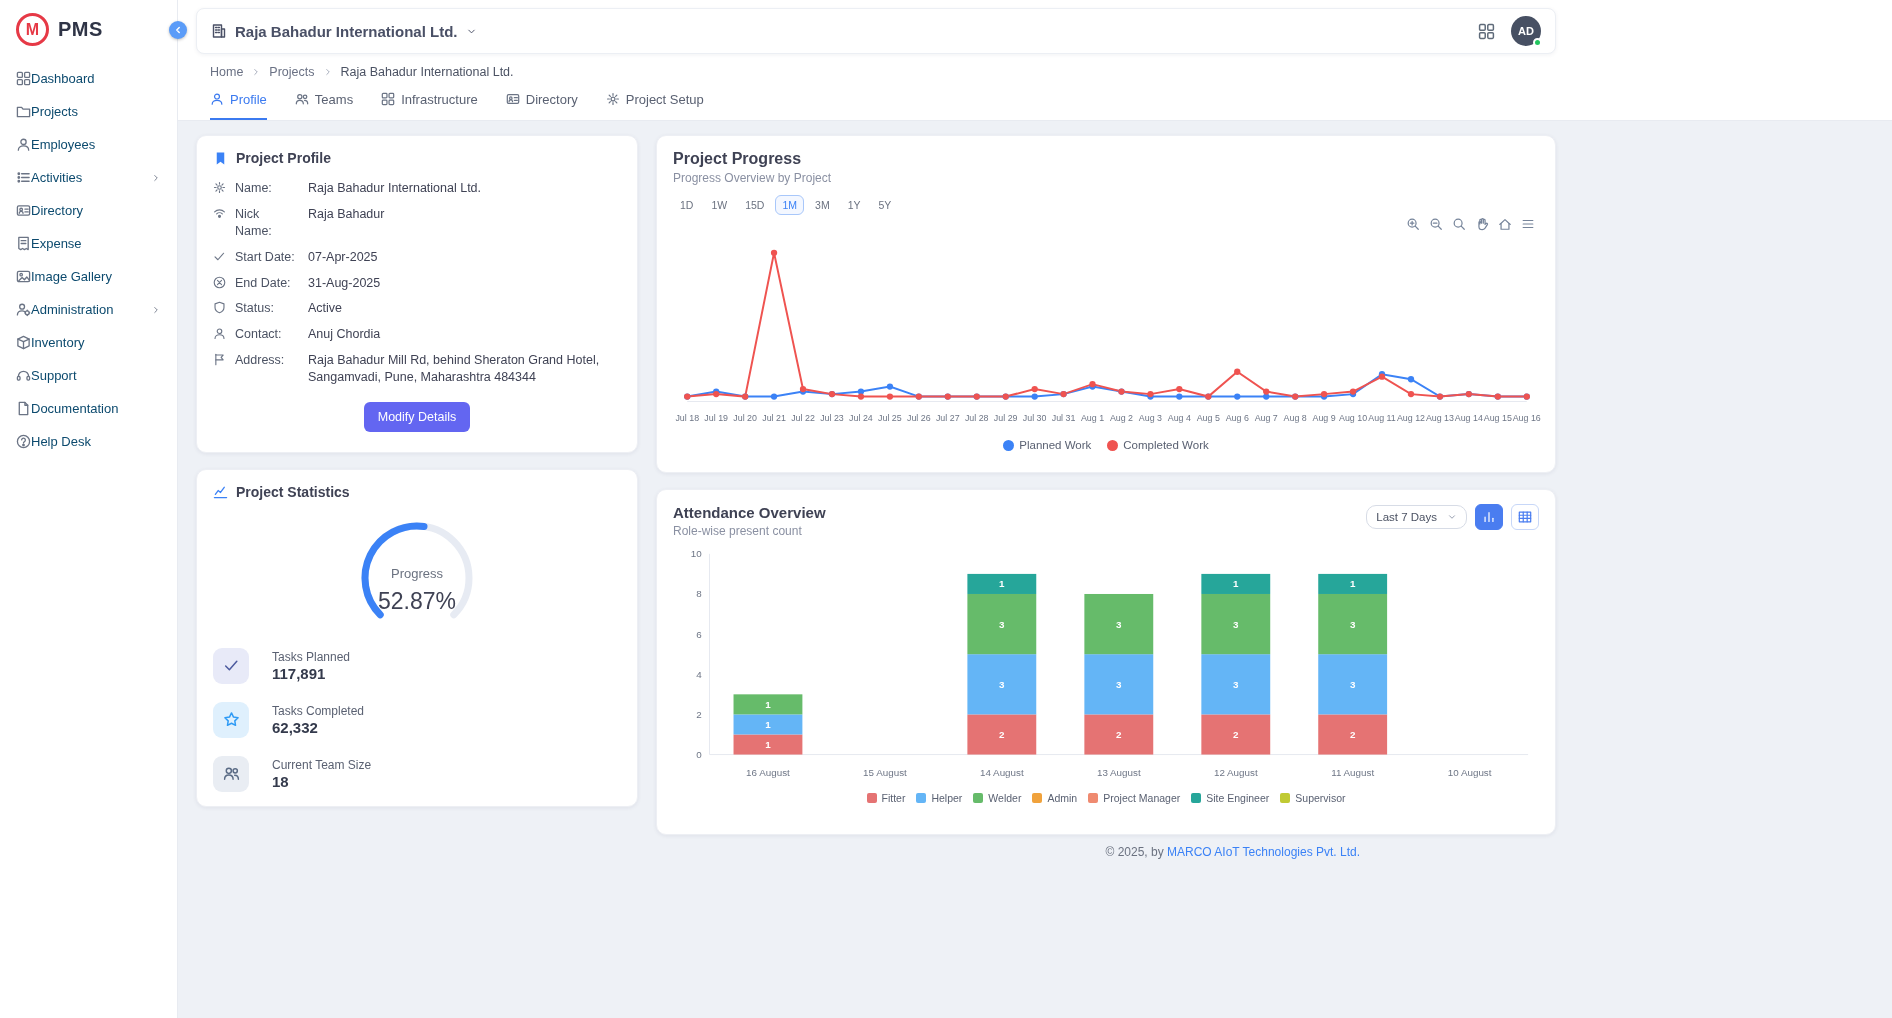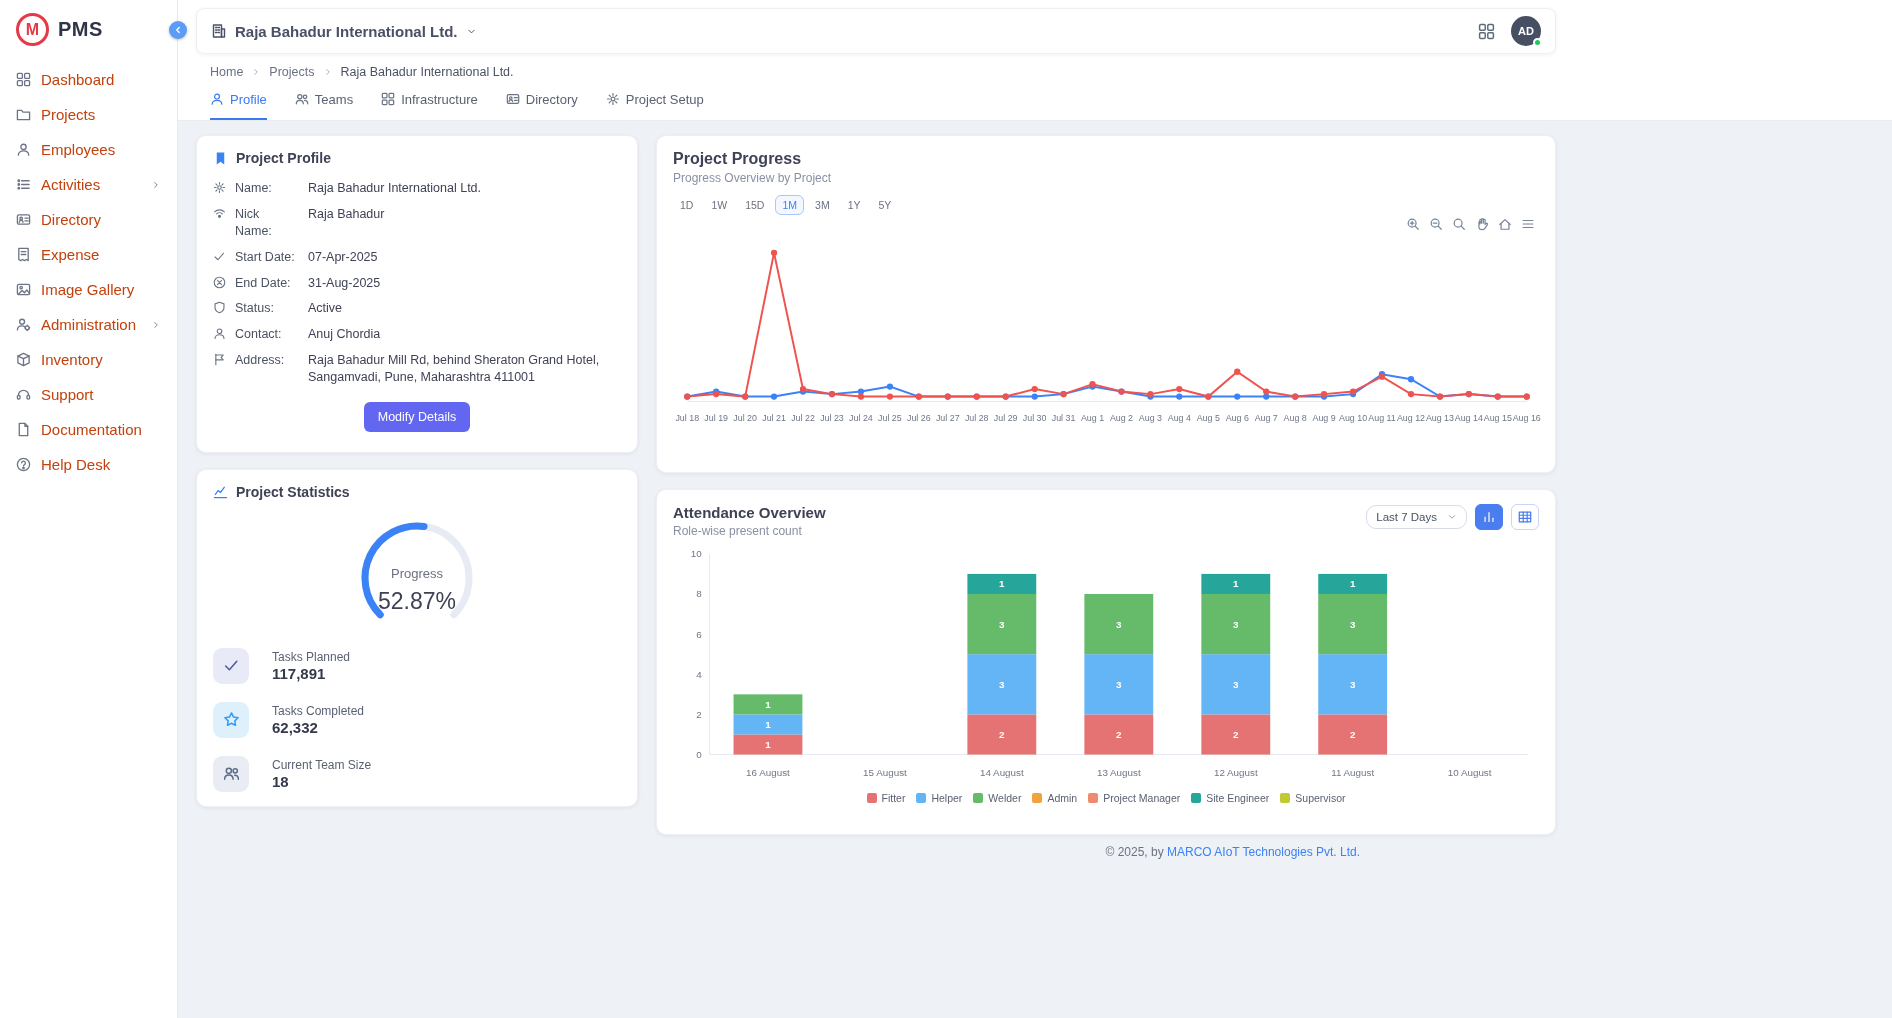--- a/index.html
+++ b/index.html
@@ -4,21 +4,21 @@
 <style>
   *{box-sizing:border-box;margin:0;padding:0}
   html,body{width:1892px;height:1018px;overflow:hidden}
   body{font-family:"Liberation Sans",sans-serif;background:#eef1f6;color:#3f4254;position:relative}
 
   
   .sidebar{position:absolute;left:0;top:0;width:178px;height:100%;background:#fff;border-right:1px solid #e8ebf1;z-index:5}
   .logo-row{display:flex;align-items:center;gap:9px;padding:13px 16px 16px}
   .logo-mark{width:33px;height:33px;border-radius:50%;border:3px solid #e63946;color:#e63946;display:flex;align-items:center;justify-content:center;font-weight:bold;font-size:16px;background:#fff}
   .logo-text{font-size:20px;font-weight:bold;color:#2f3446;letter-spacing:.5px}
-  .nav-item{display:flex;align-items:center;gap:10px;padding:9px 16px;font-size:15px;color:#c2410c;cursor:pointer}
+  .nav-item{display:flex;align-items:center;gap:0;padding:9px 16px;font-size:13px;color:#0c4a6e;cursor:pointer}
   .nav-item .ic{color:#6b7485}
   .nav-chevron{margin-left:auto;color:#8a92a6}
   .collapse-btn{position:absolute;left:169px;top:21px;width:18px;height:18px;border-radius:50%;background:#5b9cf8;color:#fff;display:flex;align-items:center;justify-content:center;z-index:10;cursor:pointer;box-shadow:0 1px 3px rgba(0,0,0,.25)}
 
   
   .ic{display:inline-flex;width:15px;height:15px;flex:0 0 auto}
   .ic svg{width:100%;height:100%}
   .ic-10{width:10px;height:10px}.ic-11{width:11px;height:11px}.ic-13{width:13px;height:13px}
   .ic-14{width:14px;height:14px}.ic-16{width:16px;height:16px}.ic-17{width:17px;height:17px}
   .c-blue{color:#3b82f6}
@@ -451,21 +451,21 @@
                 <span class="field-value">Anuj Chordia</span>
               </div>
             <div class="field-row">
                 <span class="ic ic-13">
                   <svg viewBox="0 0 16 16" fill="none" stroke="currentColor" stroke-width="1.4" stroke-linecap="round" stroke-linejoin="round">
                     <line x1="3.5" y1="1.5" x2="3.5" y2="14.5"></line>
                     <path d="M3.5 2.5 h9 l-2.5 3 2.5 3 h-9"></path>
                   </svg>
                 </span>
                 <span class="field-label">Address:</span>
-                <span class="field-value">Raja Bahadur Mill Rd, behind Sheraton Grand Hotel, Sangamvadi, Pune, Maharashtra 411001</span>
+                <span class="field-value">Raja Bahadur Mill Rd, behind Sheraton Grand Hotel, Sangamvadi, Pune, Maharashtra 484344</span>
               </div>
           </div>
           <button class="modify-btn">Modify Details</button>
         </div>
 
         <div class="card stats-card">
           <div class="card-title-row">
             <span class="ic c-blue">
                 <svg viewBox="0 0 16 16" fill="none" stroke="currentColor" stroke-width="1.4" stroke-linecap="round" stroke-linejoin="round">
                   <path d="M1.5 14.5 h13"></path>
@@ -671,20 +671,30 @@
               <circle cx="625.0" cy="166.0" r="3.2" fill="#ef5350"></circle>
               <circle cx="654.3" cy="163.5" r="3.2" fill="#ef5350"></circle>
               <circle cx="683.7" cy="160.9" r="3.2" fill="#ef5350"></circle>
               <circle cx="713.1" cy="145.8" r="3.2" fill="#ef5350"></circle>
               <circle cx="742.5" cy="163.5" r="3.2" fill="#ef5350"></circle>
               <circle cx="771.9" cy="166.0" r="3.2" fill="#ef5350"></circle>
               <circle cx="801.2" cy="163.5" r="3.2" fill="#ef5350"></circle>
               <circle cx="830.6" cy="166.0" r="3.2" fill="#ef5350"></circle>
               <circle cx="860.0" cy="166.0" r="3.2" fill="#ef5350"></circle>
             </svg>
+          <div id="line-legend" class="legend-row">
+              <span class="lg-item">
+                <span class="lg-dot" style="background:#3b82f6"></span>
+                <span>Planned Work</span>
+              </span>
+              <span class="lg-item">
+                <span class="lg-dot" style="background:#ef5350"></span>
+                <span>Completed Work</span>
+              </span>
+            </div>
         </div>
 
         <div class="card attendance-card">
           <div class="att-head">
             <div>
               <div class="card-h1" style="font-size:15px">Attendance Overview</div>
               <div class="card-sub">Role-wise present count</div>
             </div>
             <div class="att-controls">
               <div class="select-box">

